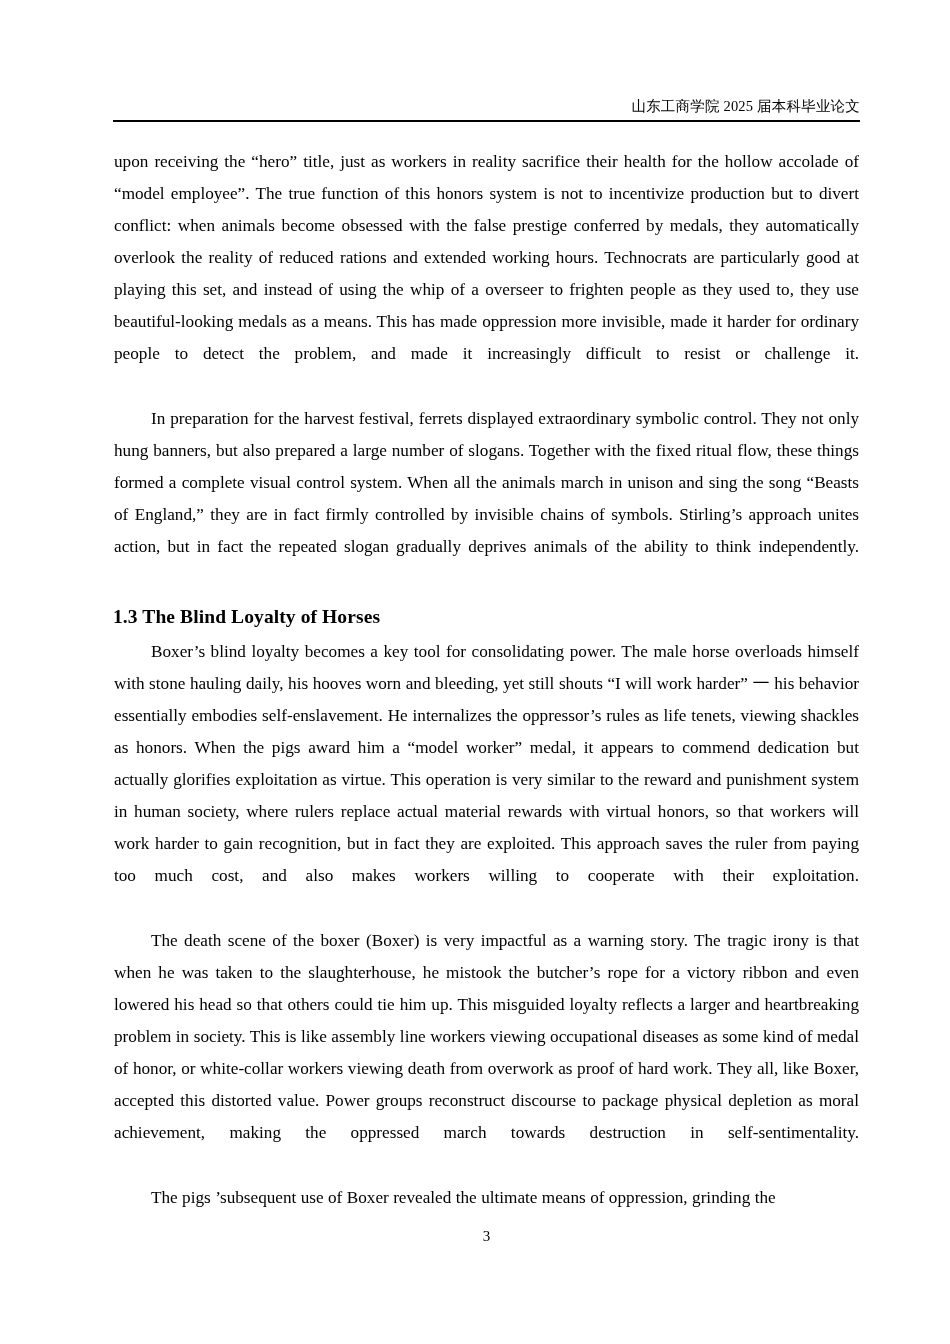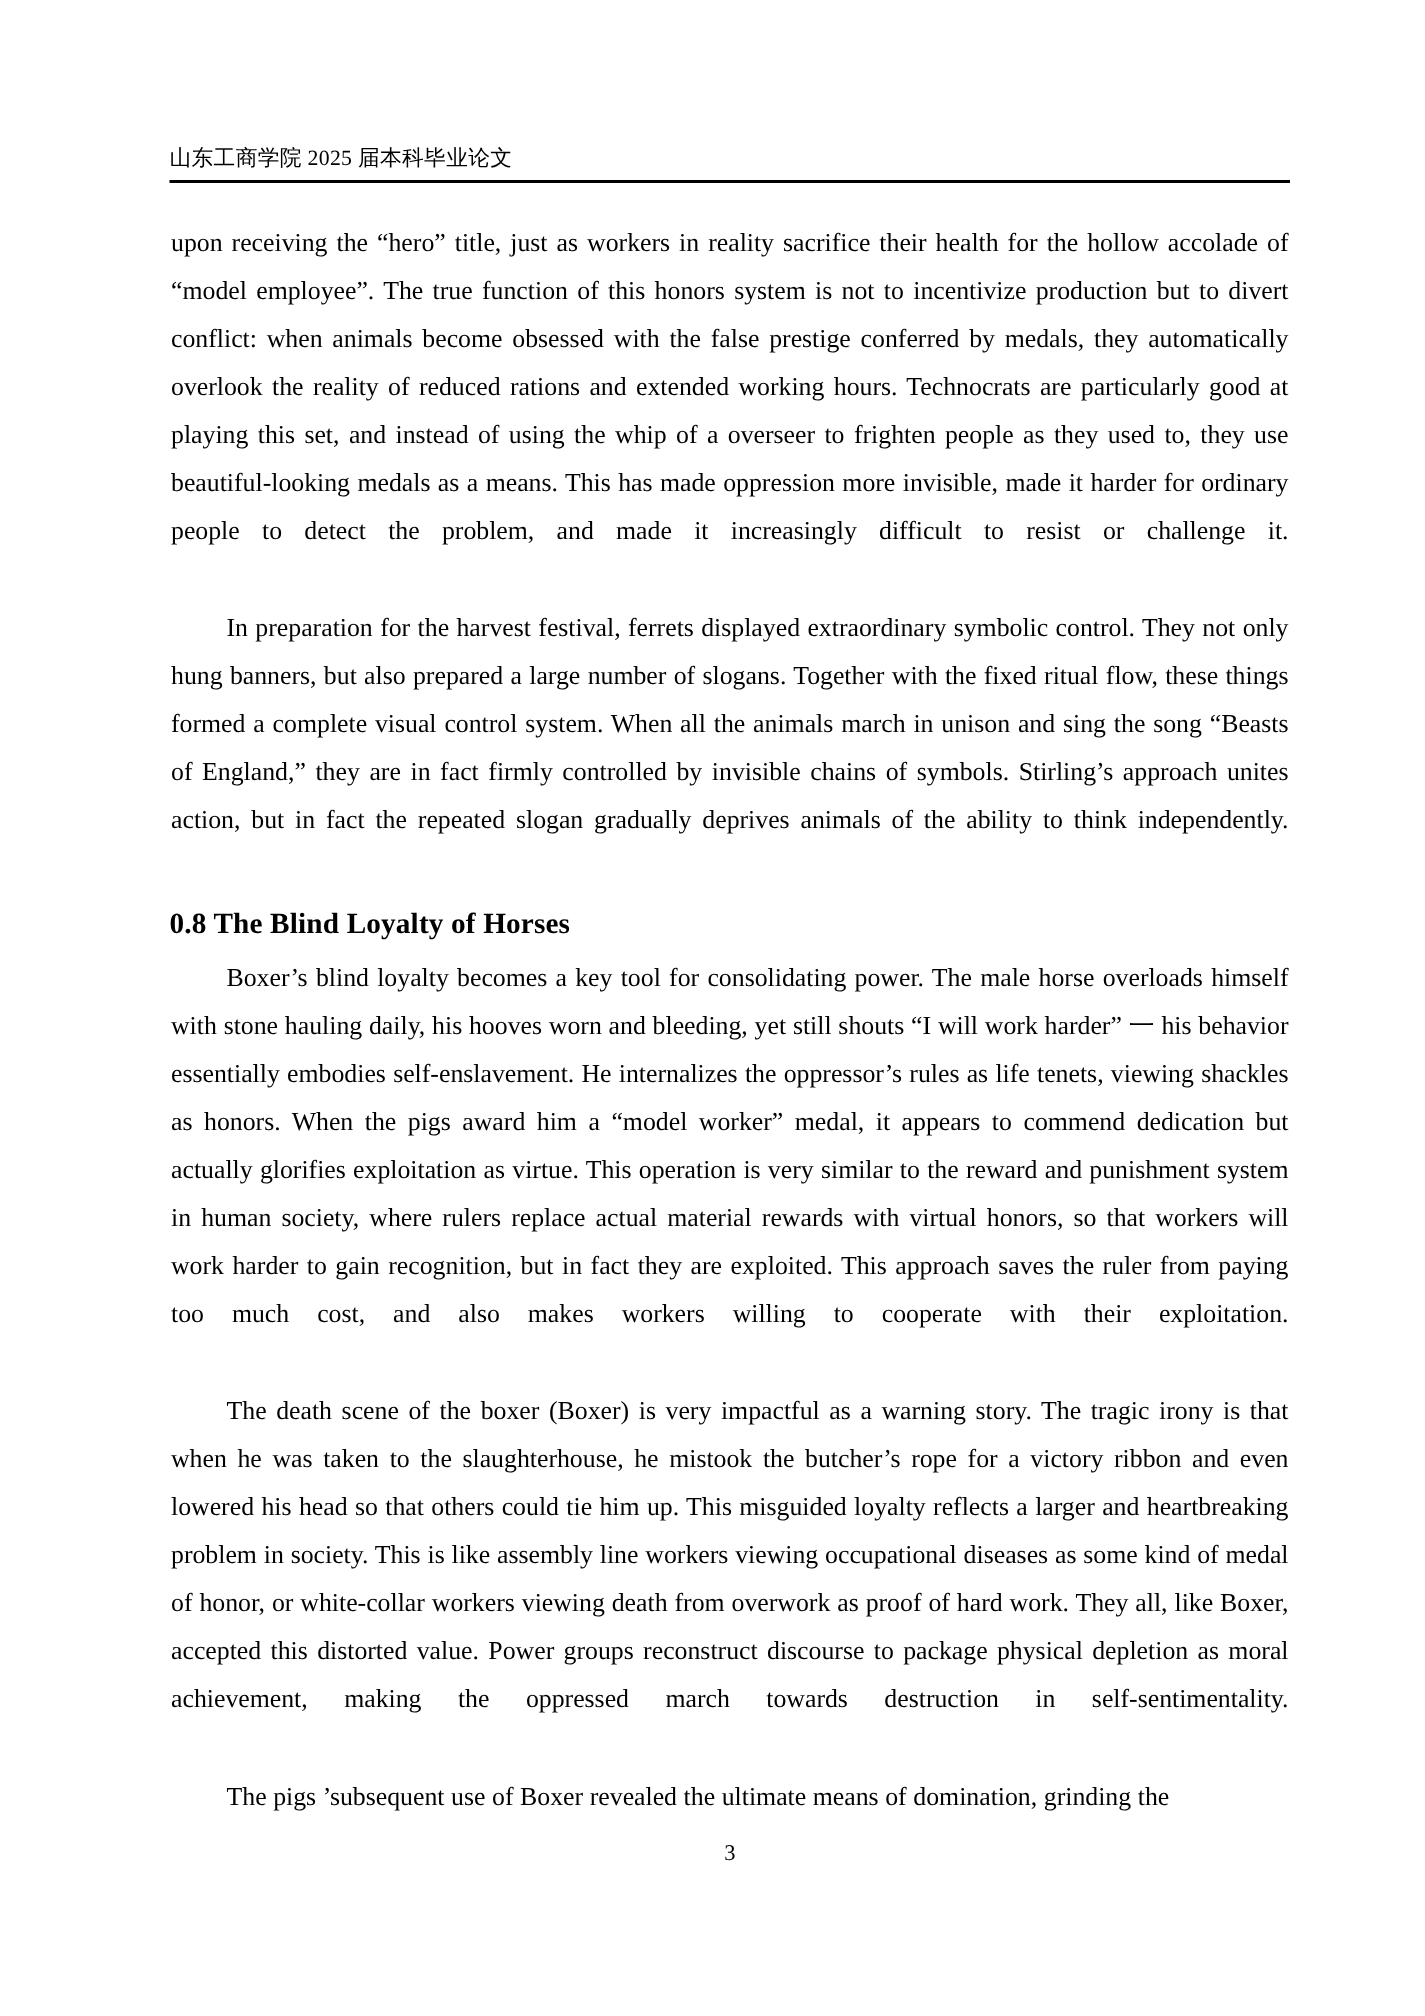--- a/index.html
+++ b/index.html
@@ -25,21 +25,21 @@
     top: 0;
     width: 747px;
     height: 1344px;
   }
   
   .page-header {
     position: absolute;
     left: 0;
     top: 96px;
     width: 747px;
-    text-align: left;
+    text-align: right;
   }
   .page-header-text {
     display: block;
     font-family: "Liberation Serif", "DejaVu Serif", serif;
     font-size: 14.5px;
     line-height: 20px;
     letter-spacing: 0.2px;
     color: #000;
     white-space: nowrap;
   }
@@ -112,27 +112,27 @@
       <span class="page-header-text">山东工商学院 2025 届本科毕业论文</span>
     </div>
     <div class="header-rule"></div>
 
     <div class="body-area">
 
       <p class="para">upon receiving the “hero” title, just as workers in reality sacrifice their health for the hollow accolade of “model employee”. The true function of this honors system is not to incentivize production but to divert conflict: when animals become obsessed with the false prestige conferred by medals, they automatically overlook the reality of reduced rations and extended working hours. Technocrats are particularly good at playing this set, and instead of using the whip of a overseer to frighten people as they used to, they use beautiful-looking medals as a means. This has made oppression more invisible, made it harder for ordinary people to detect the problem, and made it increasingly difficult to resist or challenge it.</p>
 
       <p class="para indent">In preparation for the harvest festival, ferrets displayed extraordinary symbolic control. They not only hung banners, but also prepared a large number of slogans. Together with the fixed ritual flow, these things formed a complete visual control system. When all the animals march in unison and sing the song “Beasts of England,” they are in fact firmly controlled by invisible chains of symbols. Stirling’s approach unites action, but in fact the repeated slogan gradually deprives animals of the ability to think independently.</p>
 
-      <h2 class="section-heading">0.8 The Blind Loyalty of Horses</h2>
+      <h2 class="section-heading">1.3 The Blind Loyalty of Horses</h2>
 
       <p class="para indent">Boxer’s blind loyalty becomes a key tool for consolidating power. The male horse overloads himself with stone hauling daily, his hooves worn and bleeding, yet still shouts “I will work harder” 一 his behavior essentially embodies self-enslavement. He internalizes the oppressor’s rules as life tenets, viewing shackles as honors. When the pigs award him a “model worker” medal, it appears to commend dedication but actually glorifies exploitation as virtue. This operation is very similar to the reward and punishment system in human society, where rulers replace actual material rewards with virtual honors, so that workers will work harder to gain recognition, but in fact they are exploited. This approach saves the ruler from paying too much cost, and also makes workers willing to cooperate with their exploitation.</p>
 
       <p class="para indent">The death scene of the boxer (Boxer) is very impactful as a warning story. The tragic irony is that when he was taken to the slaughterhouse, he mistook the butcher’s rope for a victory ribbon and even lowered his head so that others could tie him up. This misguided loyalty reflects a larger and heartbreaking problem in society. This is like assembly line workers viewing occupational diseases as some kind of medal of honor, or white-collar workers viewing death from overwork as proof of hard work. They all, like Boxer, accepted this distorted value. Power groups reconstruct discourse to package physical depletion as moral achievement, making the oppressed march towards destruction in self-sentimentality.</p>
 
-      <p class="para indent nostretch">The pigs ’subsequent use of Boxer revealed the ultimate means of domination, grinding the</p>
+      <p class="para indent nostretch">The pigs ’subsequent use of Boxer revealed the ultimate means of oppression, grinding the</p>
 
     </div>
 
     <div class="page-number">
       <span>3</span>
     </div>
 
   </div>
 </div>
 

